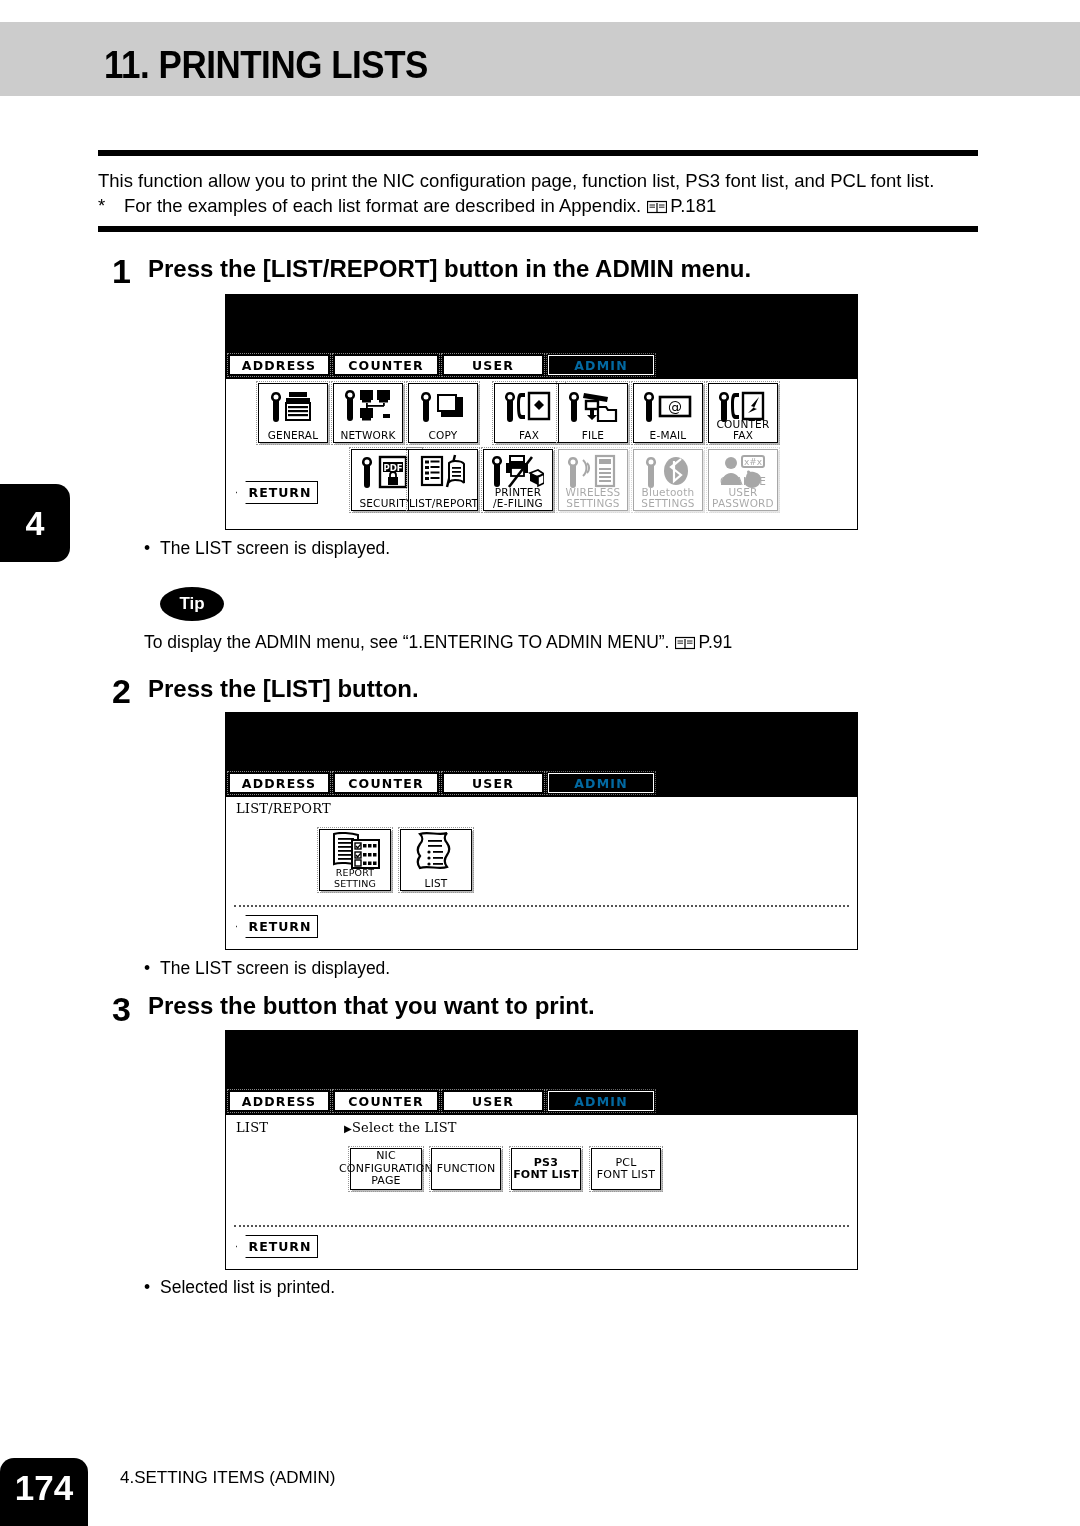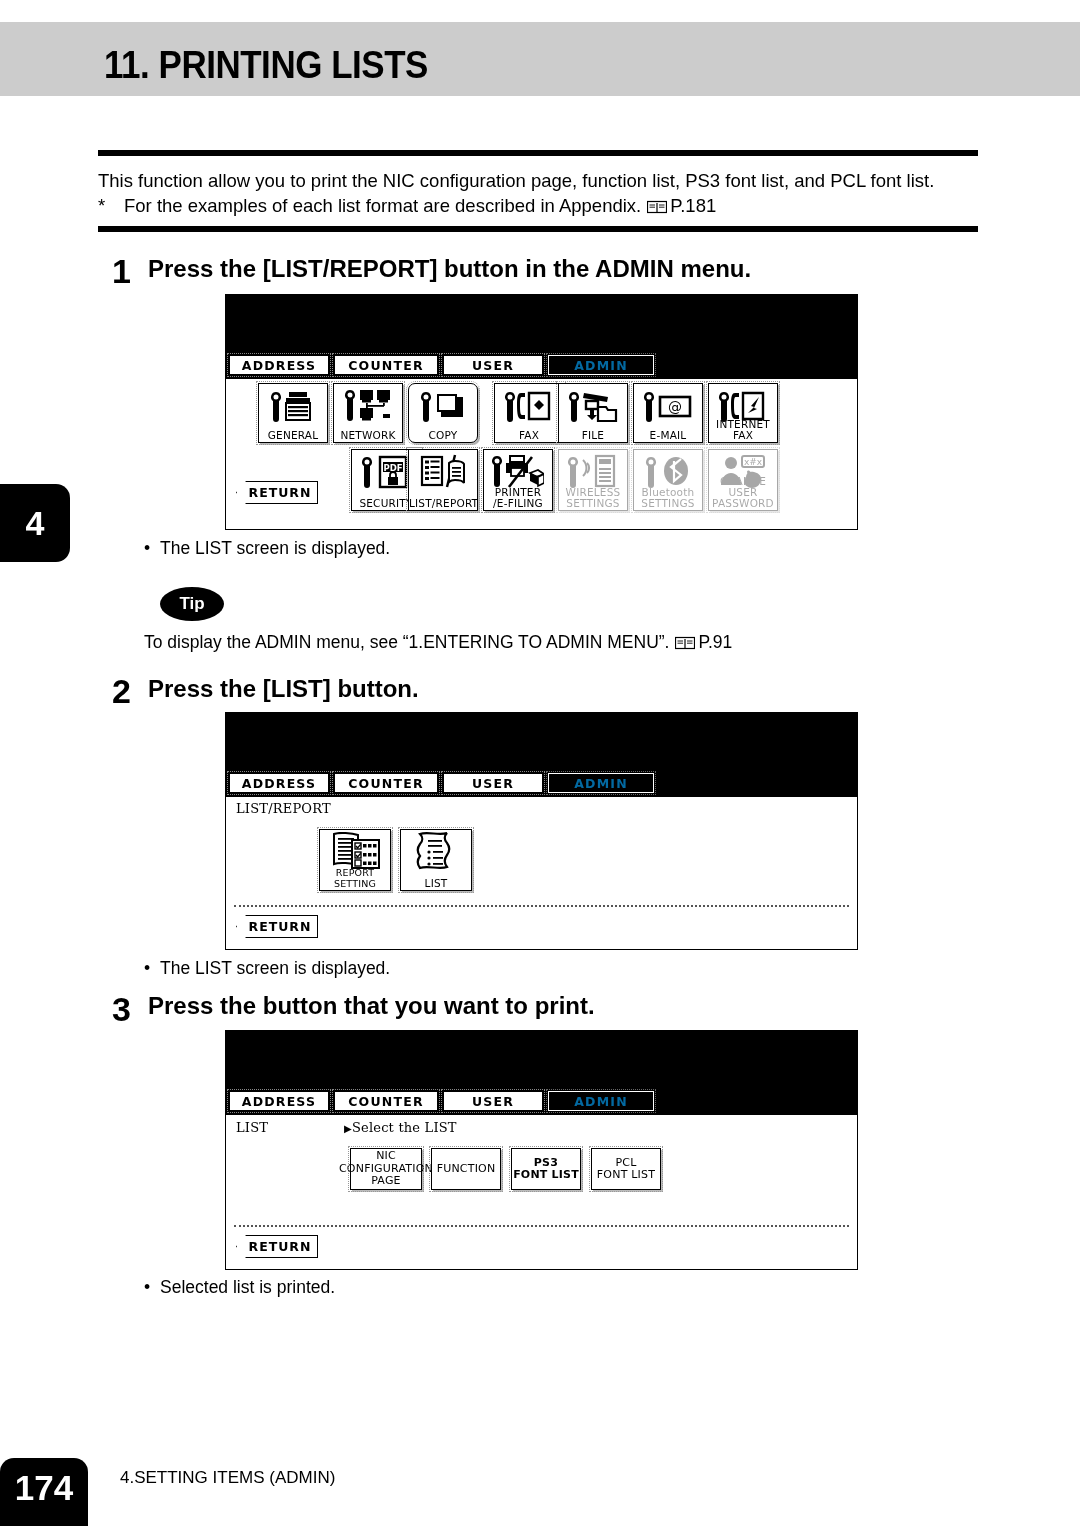--- a/index.html
+++ b/index.html
@@ -330,21 +330,21 @@
               <rect x="23" y="15" width="1.8" height="6"></rect>
               <rect x="40" y="15" width="1.8" height="3"></rect>
               <rect x="24" y="17" width="17" height="1.8"></rect>
               <rect x="40" y="26" width="7" height="4"></rect>
             </g>
           </svg>
       </div>
       <div class="cap">NETWORK</div>
     </div>
 
-    <div class="btn" style="left:182px; top:4px; width:70px; height:60px;border-radius:7px;">
+    <div class="btn" style="left:182px; top:4px; width:70px; height:60px;">
       <div class="icon-area">
         <svg width="48" height="34" viewBox="0 0 48 34">
             <g fill="#000">
               <path d="M7 3a5 5 0 0 0-3 9v18a3 3 0 0 0 6 0V12a5 5 0 0 0-3-9zm0 2.5a2.5 2.5 0 1 1 0 5 2.5 2.5 0 0 1 0-5z"></path>
               <path d="M22 8h22v20H22z"></path>
               <path d="M19 6h18v16H19z" fill="#fff" stroke="#000" stroke-width="2"></path>
             </g>
           </svg>
       </div>
       <div class="cap">COPY</div>
@@ -396,21 +396,21 @@
       <div class="icon-area">
         <svg width="50" height="34" viewBox="0 0 50 34">
             <g fill="#000">
               <path d="M6 3a5 5 0 0 0-3 9v18a3 3 0 0 0 6 0V12a5 5 0 0 0-3-9zm0 2.5a2.5 2.5 0 1 1 0 5 2.5 2.5 0 0 1 0-5z"></path>
               <path d="M17 4c-3 0-4 3-4 12s1 14 4 14h4v-4h-3c-1.5 0-2-3-2-10s.5-8 2-8h3V4z"></path>
               <path d="M25 4h20v26H25z" fill="#fff" stroke="#000" stroke-width="2.4"></path>
               <path d="M41 8l-8 9 3 1-6 6 9-4-3-1z"></path>
             </g>
           </svg>
       </div>
-      <div class="cap">INTERNET FAX</div>
+      <div class="cap">COUNTER FAX</div>
     </div>
 
     <div class="btn" style="left:107px; top:70px; width:70px; height:62px;margin-left:18px;">
       <div class="icon-area">
         <svg width="50" height="36" viewBox="0 0 50 36">
             <g fill="#000">
               <path d="M6 3a5 5 0 0 0-3 9v19a3 3 0 0 0 6 0V12a5 5 0 0 0-3-9zm0 2.5a2.5 2.5 0 1 1 0 5 2.5 2.5 0 0 1 0-5z"></path>
               <rect x="19" y="3" width="26" height="30" fill="#fff" stroke="#000" stroke-width="2.4"></rect>
               <rect x="22" y="8" width="20" height="10"></rect>
               <text x="32" y="16.5" fill="#fff" font-family="DejaVu Sans, sans-serif" font-size="8.5" font-weight="bold" text-anchor="middle">PDF</text>

